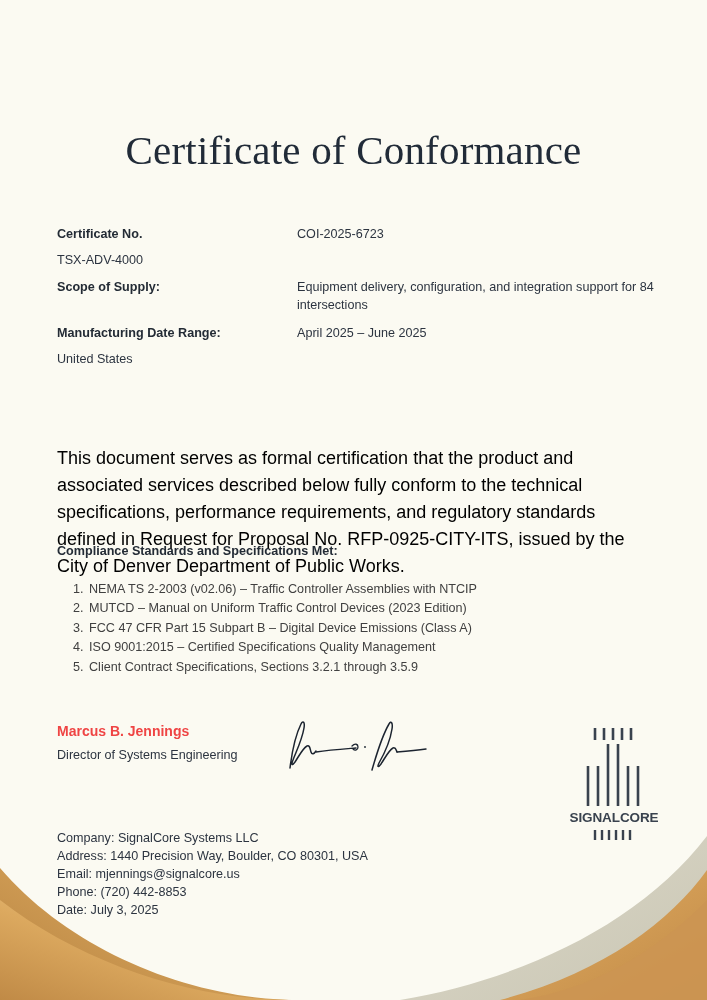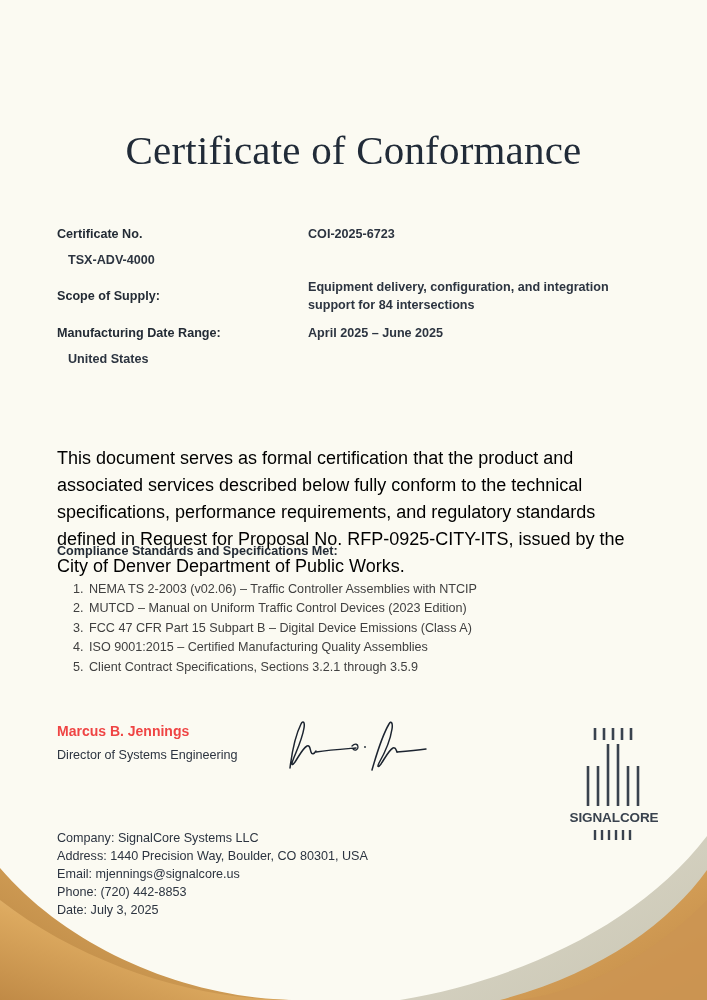--- a/index.html
+++ b/index.html
@@ -45,39 +45,38 @@
 
   
   .details {
     position: absolute;
     left: 57px;
     top: 226px;
     width: 600px;
   }
   .row {
     display: flex;
-    align-items: center;
+    align-items: flex-start;
     margin-bottom: 8.5px;
   }
   .row.tall { margin-bottom: 10px; }
   .lbl {
     width: 240px;
     flex: 0 0 240px;
     font-size: 12.6px;
     font-weight: bold;
     color: #232b35;
     line-height: 1.42;
   }
   .val {
     flex: 1;
     font-size: 12.6px;
-    font-weight: 700;
+    font-weight: 400;
     color: #2c3440;
     line-height: 1.42;
-    margin-left: 11px;
   }
 
   
   .body-para {
     position: absolute;
     left: 57px;
     top: 445px;
     width: 588px;
     font-size: 18px;
     color: #000000;
@@ -247,21 +246,21 @@
     </div>
   </div>
 
   <div class="body-para">This document serves as formal certification that the product and associated services described below fully conform to the technical specifications, performance requirements, and regulatory standards defined in Request for Proposal No. RFP-0925-CITY-ITS, issued by the City of Denver Department of Public Works.</div>
 
   <div class="compliance-head">Compliance Standards and Specifications Met:</div>
   <ol class="compliance-list">
     <li>NEMA TS 2-2003 (v02.06) – Traffic Controller Assemblies with NTCIP</li>
     <li>MUTCD – Manual on Uniform Traffic Control Devices (2023 Edition)</li>
     <li>FCC 47 CFR Part 15 Subpart B – Digital Device Emissions (Class A)</li>
-    <li>ISO 9001:2015 – Certified Manufacturing Quality Assemblies</li>
+    <li>ISO 9001:2015 – Certified Specifications Quality Management</li>
     <li>Client Contract Specifications, Sections 3.2.1 through 3.5.9</li>
   </ol>
 
   <div class="sig-name">Marcus B. Jennings</div>
   <div class="sig-role">Director of Systems Engineering</div>
 
   <svg class="signature" viewBox="0 0 150 56" xmlns="http://www.w3.org/2000/svg">
     <g fill="none" stroke="#1c2430" stroke-linecap="round" stroke-linejoin="round">
       <path d="M8,52 C10,36 14,18 19,8 C21,4 23,6 22,12 C20,24 14,36 11,44
                C9,49 10,50 13,46 C17,40 21,32 25,30 C28,29 28,33 29,36

